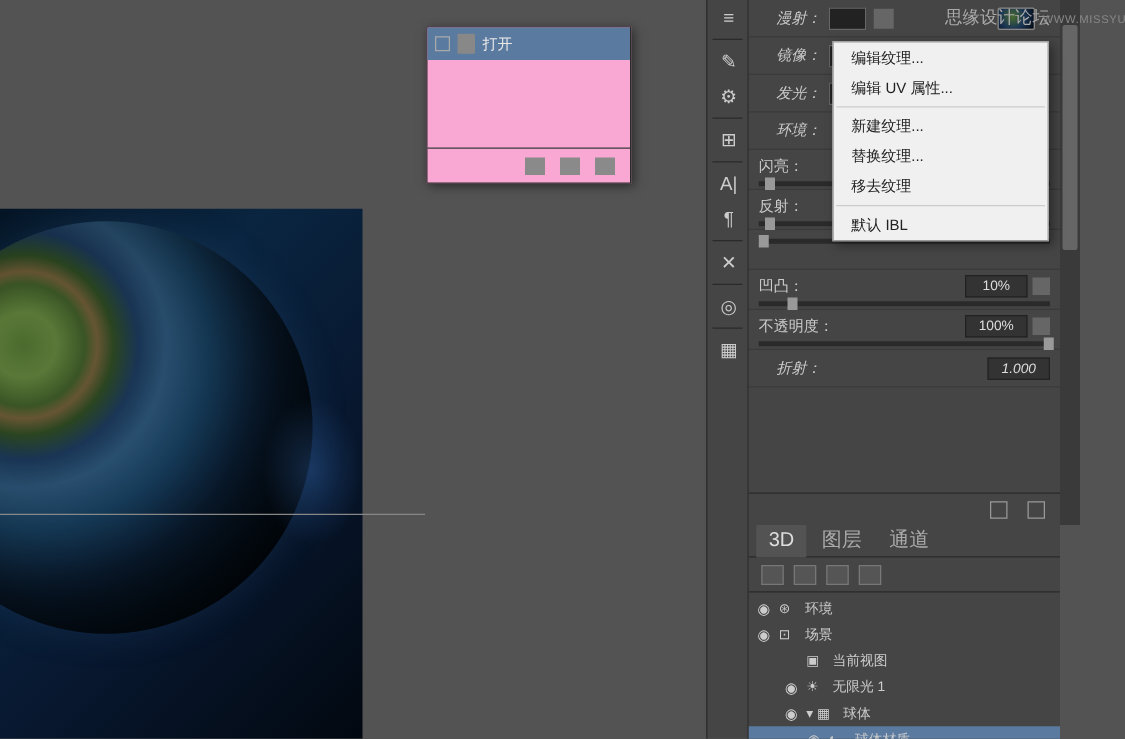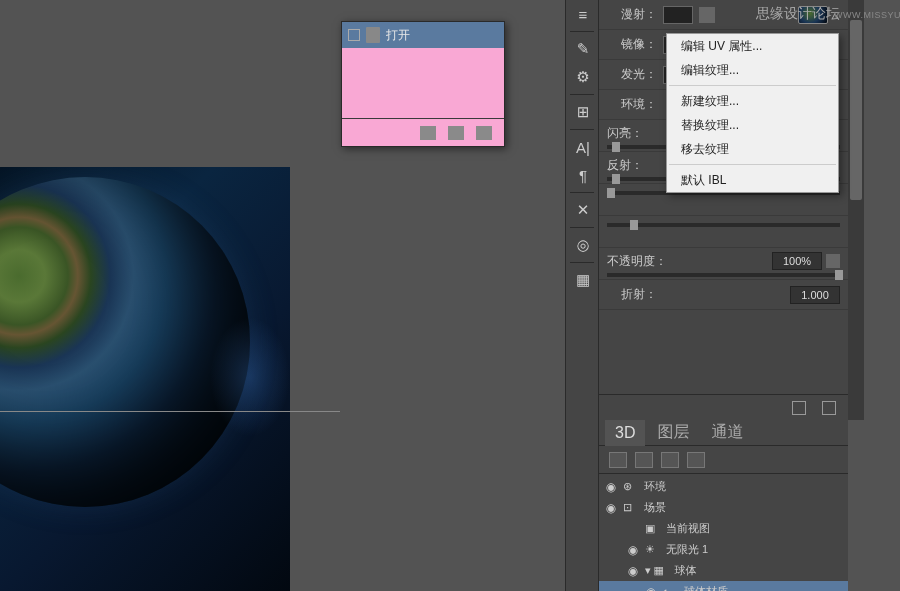--- a/index.html
+++ b/index.html
@@ -20,21 +20,21 @@
     .popup-item .doc-icon { width: 14px; height: 16px; background: #888; border-radius: 1px; }
     .popup-item span { color: #e8e8e8; font-size: 12px; }
     .popup-footer { position: absolute; bottom: 0; width: 100%; height: 28px; border-top: 1px solid #3a3a3a; display: flex; justify-content: flex-end; align-items: center; gap: 12px; padding-right: 12px; }
     .footer-icon { width: 16px; height: 14px; background: #8a8a8a; }
     
     .tool-column { position: absolute; left: 565px; top: 0; width: 34px; height: 591px; background: #454545; border-left: 1px solid #2a2a2a; border-right: 1px solid #2a2a2a; }
     .tool-icon { width: 34px; height: 28px; display: flex; align-items: center; justify-content: center; color: #ccc; font-size: 15px; }
     .tool-sep { height: 1px; background: #2a2a2a; margin: 3px 4px; }
     
     .props-panel { position: absolute; left: 599px; top: 0; width: 249px; height: 420px; background: #454545; }
-    .prop-row { height: 30px; display: flex; align-items: center; padding: 0 8px; gap: 6px; color: #ccc; font-size: 12px; border-bottom: 1px solid #3a3a3a; position: relative; }
+    .prop-row { height: 30px; display: flex; align-items: center; padding: 0 8px; gap: 6px; color: #ccc; font-size: 12px; border-bottom: 1px solid #3a3a3a; position: relative; font-style: italic; }
     .prop-label { width: 50px; text-align: right; }
     .swatch { width: 30px; height: 18px; background: #222; border: 1px solid #666; }
     .mini-icon { width: 16px; height: 16px; background: #666; }
     .earth-thumb { width: 30px; height: 18px; background: radial-gradient(circle at 40% 40%, #4a6b2e, #1a3555, #020810); border: 1px solid #888; border-radius: 2px; position: absolute; right: 20px; }
     .slider-row { height: 32px; padding: 4px 8px; color: #ccc; font-size: 12px; border-bottom: 1px solid #3a3a3a; }
     .slider-row .top { display: flex; justify-content: space-between; align-items: center; height: 18px; }
     .slider-row .track { height: 4px; background: #2a2a2a; margin-top: 3px; position: relative; }
     .slider-row .thumb { position: absolute; width: 8px; height: 10px; background: #999; top: -3px; }
     .value-box { width: 50px; height: 18px; background: #333; border: 1px solid #222; text-align: center; color: #ddd; font-size: 11px; line-height: 16px; }
     .folder-end { width: 14px; height: 14px; background: #666; margin-left: 4px; }
@@ -140,20 +140,27 @@
     <div class="track">
         <div class="thumb" style="left:2%"></div>
       </div>
   </div>
   <div class="slider-row">
     <div class="track">
         <div class="thumb" style="left:0%"></div>
       </div>
   </div>
   <div class="slider-row">
+    <div class="top">
+      <span>凹凸：</span>
+      <div style="display:flex;align-items:center">
+          <div class="value-box">10%</div>
+          <div class="folder-end"></div>
+        </div>
+    </div>
     <div class="track">
         <div class="thumb" style="left:10%"></div>
       </div>
   </div>
   <div class="slider-row">
     <div class="top">
       <span>不透明度：</span>
       <div style="display:flex;align-items:center">
           <div class="value-box">100%</div>
           <div class="folder-end"></div>
@@ -169,22 +176,22 @@
         <div class="value-box">1.000</div>
       </div>
   </div>
   <div class="panel-footer">
     <div class="pf-icon"></div>
     <div class="pf-icon"></div>
   </div>
 </div>
 
 <div class="context-menu">
+  <div class="ctx-item">编辑纹理...</div>
   <div class="ctx-item">编辑 UV 属性...</div>
-  <div class="ctx-item">编辑纹理...</div>
   <div class="ctx-sep"></div>
   <div class="ctx-item">新建纹理...</div>
   <div class="ctx-item">替换纹理...</div>
   <div class="ctx-item">移去纹理</div>
   <div class="ctx-sep"></div>
   <div class="ctx-item">默认 IBL</div>
 </div>
 
 <div class="panel3d">
   <div class="tabs">

